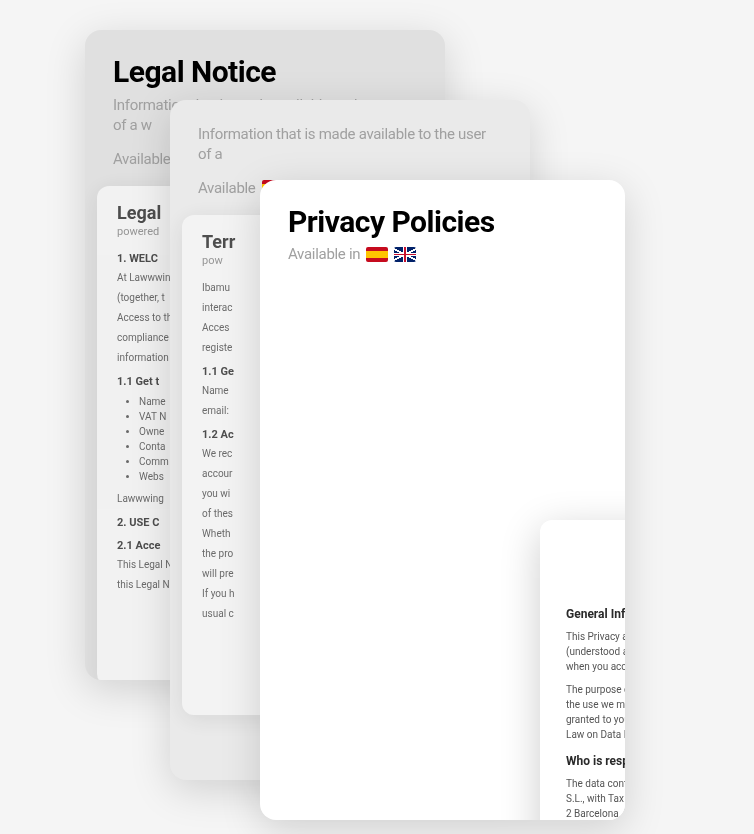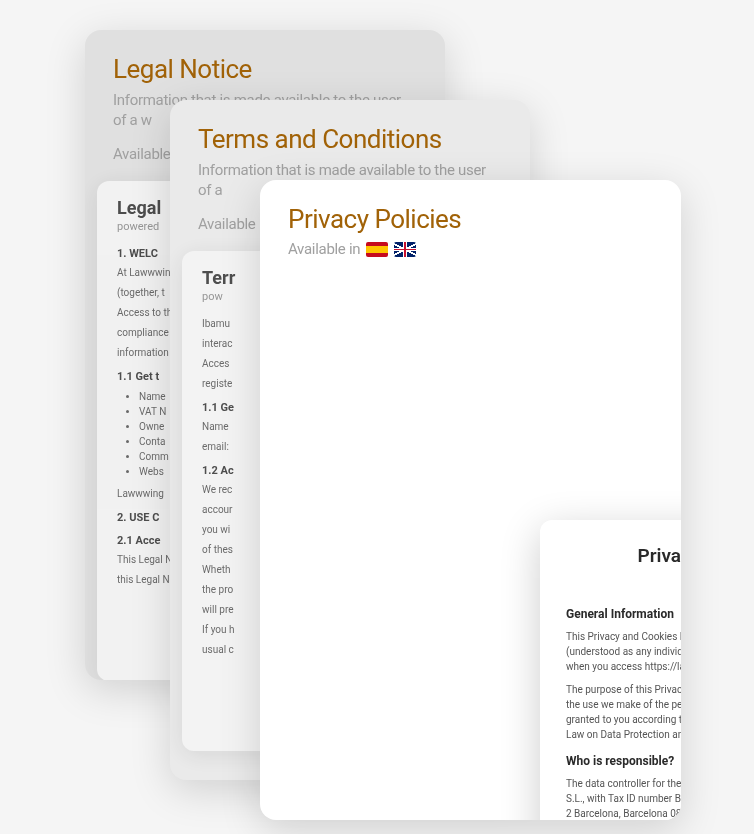--- a/index.html
+++ b/index.html
@@ -28,31 +28,31 @@
     .card-2 {
       top: 100px;
       left: 170px;
       width: 360px;
       height: 680px;
       background: #eaeaea;
     }
     .card-3 {
       top: 180px;
       left: 260px;
-      width: 421px;
+      width: 365px;
       height: 640px;
       background: #fff;
     }
     .card-header {
       padding: 24px 28px 14px;
     }
     .card-title {
-      font-size: 26px;
-      font-weight: 400;
-      color: #a16207;
+      font-size: 30px;
+      font-weight: 700;
+      color: #000000;
       letter-spacing: -0.5px;
       margin-bottom: 6px;
     }
     .card-subtitle {
       font-size: 15px;
       color: #a0a0a0;
       line-height: 1.35;
       margin-bottom: 14px;
       letter-spacing: -0.3px;
     }
@@ -219,21 +219,20 @@
     <div class="inner-text">Lawwwing</div>
     <div class="inner-section-title">2. USE C</div>
     <div class="inner-section-title">2.1 Acce</div>
     <div class="inner-text">This Legal N</div>
     <div class="inner-text">this Legal N</div>
   </div>
 </div>
 
 <div class="card card-2">
   <div class="card-header">
-    <div class="card-title">Terms and Conditions</div>
     <div class="card-subtitle">Information that is made available to the user of a</div>
     <div class="card-available">
       <span>Available</span>
       <span class="flag flag-es"></span>
       <span class="flag flag-uk"></span>
     </div>
   </div>
   <div class="inner-card blurred-block">
     <div class="inner-title">Terr</div>
     <div class="inner-powered">pow</div>

